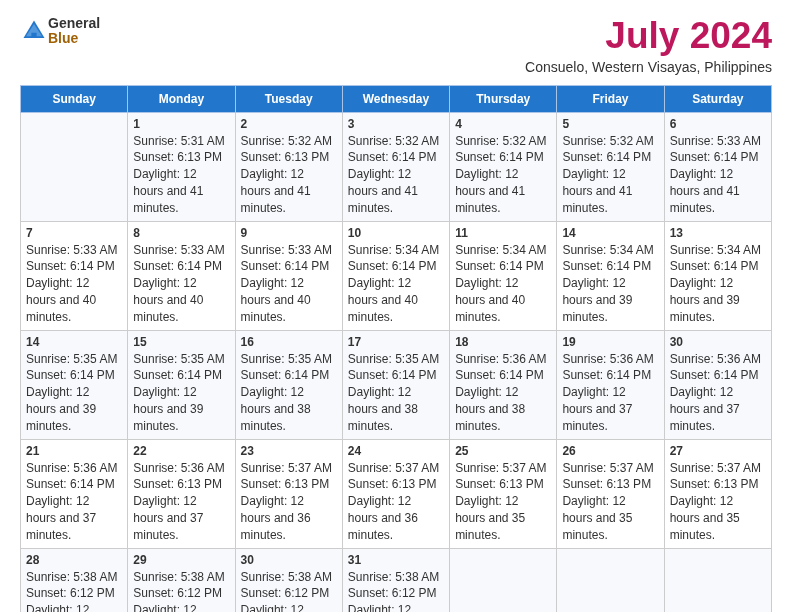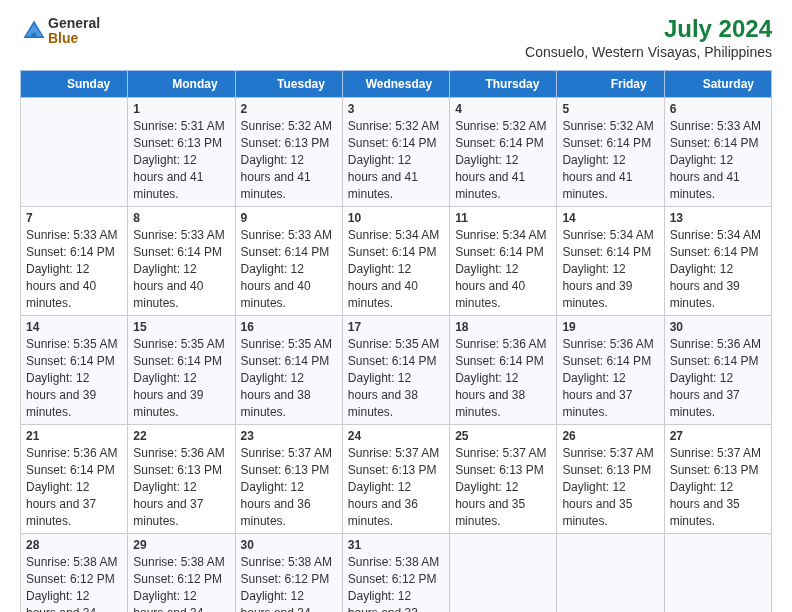--- a/index.html
+++ b/index.html
@@ -42,23 +42,23 @@
       color: #a16207;
     }
     .logo-icon {
       width: 28px;
       height: 28px;
     }
     .title-block {
       text-align: right;
     }
     .month-title {
-      font-size: 24px;
-      font-weight: bold;
-      color: #15803d;
+      font-size: 37px;
+      font-weight: bold;
+      color: #be185d;
       line-height: 1.1;
     }
     .location-title {
       font-size: 14px;
       color: #333;
       margin-top: 2px;
       text-align: right;
     }
     .calendar {
       width: 100%;
@@ -67,21 +67,21 @@
     }
     .calendar thead tr {
       background-color: #2277cc;
       color: #fff;
     }
     .calendar thead th {
       padding: 6px 17px;
       font-size: 12px;
       font-weight: bold;
       border: 1px solid #aac4e8;
-      text-align: right;
+      text-align: center;
     }
     .calendar tbody tr {
       vertical-align: top;
     }
     .calendar tbody td {
       border: 1px solid #ccc;
       padding: 4px 5px;
       min-height: 70px;
       width: 14.28%;
       background: #fff;

